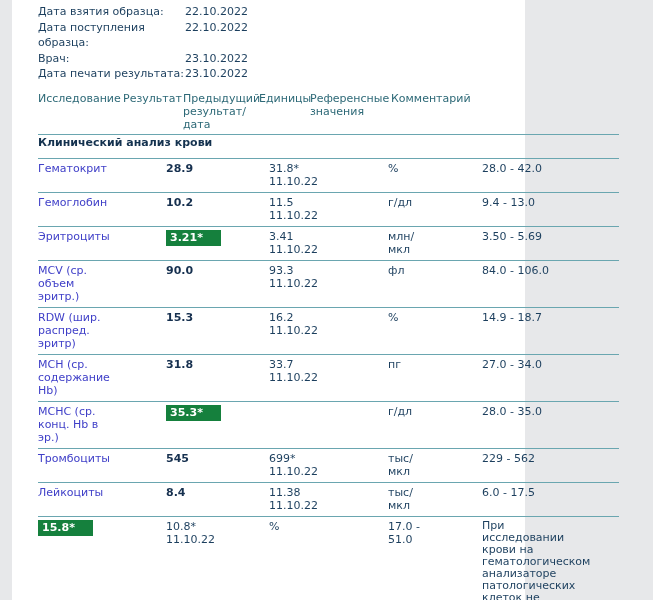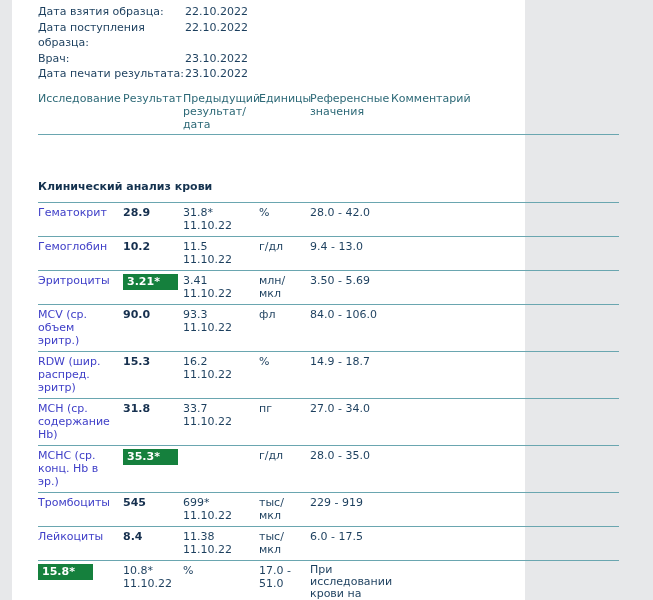--- a/index.html
+++ b/index.html
@@ -33,26 +33,26 @@
     padding-bottom: 3px;
     border-bottom: 1px solid #6aa6b0;
   }
   .thead > div { padding-right: 6px; }
   .section-row {
     width: 581px;
     font-weight: bold;
     color: #14324f;
     padding: 1px 0 9px;
     border-bottom: 1px solid #6aa6b0;
-    margin-top: 44px;
   }
   .row {
     border-bottom: 1px solid #6aa6b0;
     padding: 3px 0 4px;
     line-height: 13px;
+    gap: 43px;
   }
   .cell { padding-right: 6px; }
   .cell.name { color: #4040c8; cursor: pointer; }
   .cell.result { font-weight: bold; color: #16304f; }
   .flag {
     display: inline-block;
     background: #15803d;
     color: #ffffff;
     font-weight: bold;
     padding: 1px 4px 2px;
@@ -173,21 +173,21 @@
           <div class="cell comment"></div>
         </div>
         <div class="grid-row row">
           <div class="cell name">Тромбоциты</div>
           <div class="cell result"><span>545</span></div>
           <div class="cell prev">
             <div>699*</div>
             <div>11.10.22</div>
           </div>
           <div class="cell units">тыс/мкл</div>
-          <div class="cell ref">229 - 919</div>
+          <div class="cell ref">229 - 562</div>
           <div class="cell comment"></div>
         </div>
         <div class="grid-row row">
           <div class="cell name">Лейкоциты</div>
           <div class="cell result"><span>8.4</span></div>
           <div class="cell prev">
             <div>11.38</div>
             <div>11.10.22</div>
           </div>
           <div class="cell units">тыс/мкл</div>

